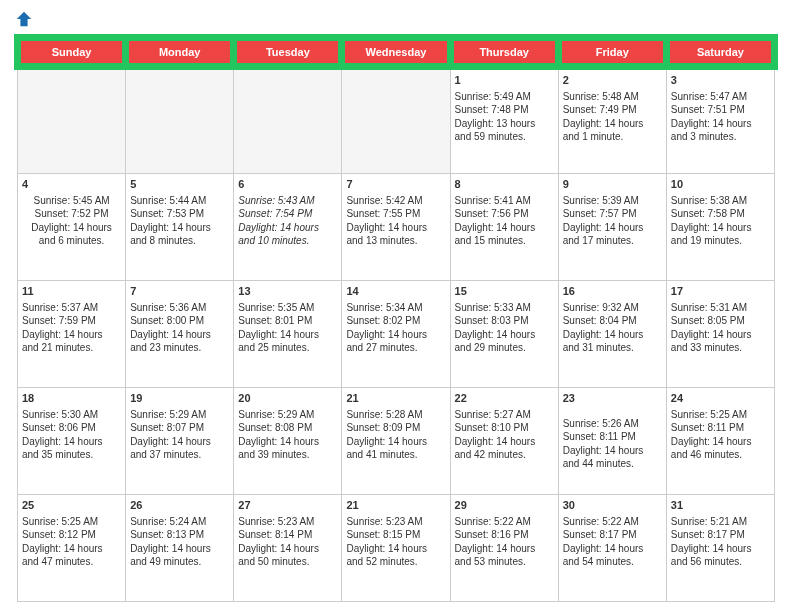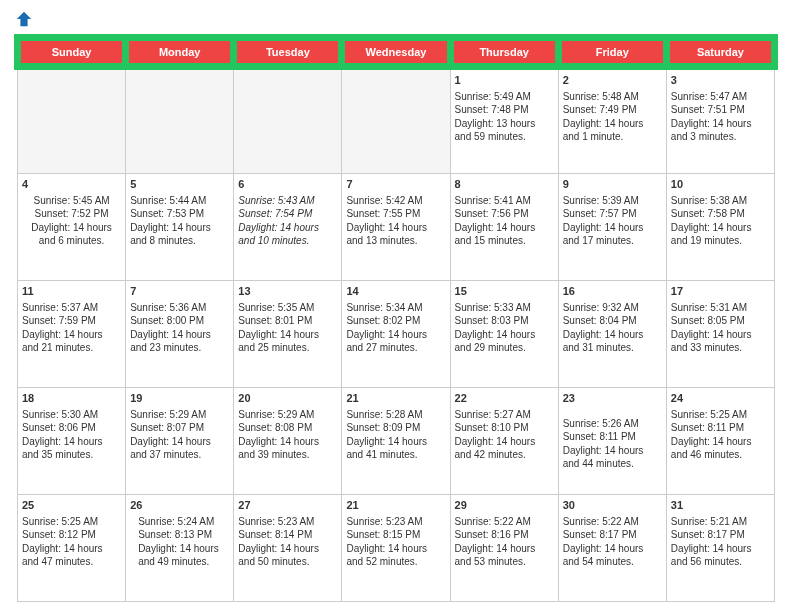--- a/index.html
+++ b/index.html
@@ -292,21 +292,21 @@
         </tr>
         <tr>
           <td>
             <span class="day-number">25</span>
             <div class="day-info" style="white-space: pre-line;">Sunrise: 5:25 AM
 Sunset: 8:12 PM
 Daylight: 14 hours and 47 minutes.</div>
           </td>
           <td>
             <span class="day-number">26</span>
-            <div class="day-info" style="white-space: pre-line; margin-left: 8px;">Sunrise: 5:24 AM
+            <div class="day-info" style="white-space: pre-line;">Sunrise: 5:24 AM
 Sunset: 8:13 PM
 Daylight: 14 hours and 49 minutes.</div>
           </td>
           <td>
             <span class="day-number">27</span>
             <div class="day-info" style="white-space: pre-line;">Sunrise: 5:23 AM
 Sunset: 8:14 PM
 Daylight: 14 hours and 50 minutes.</div>
           </td>
           <td>

